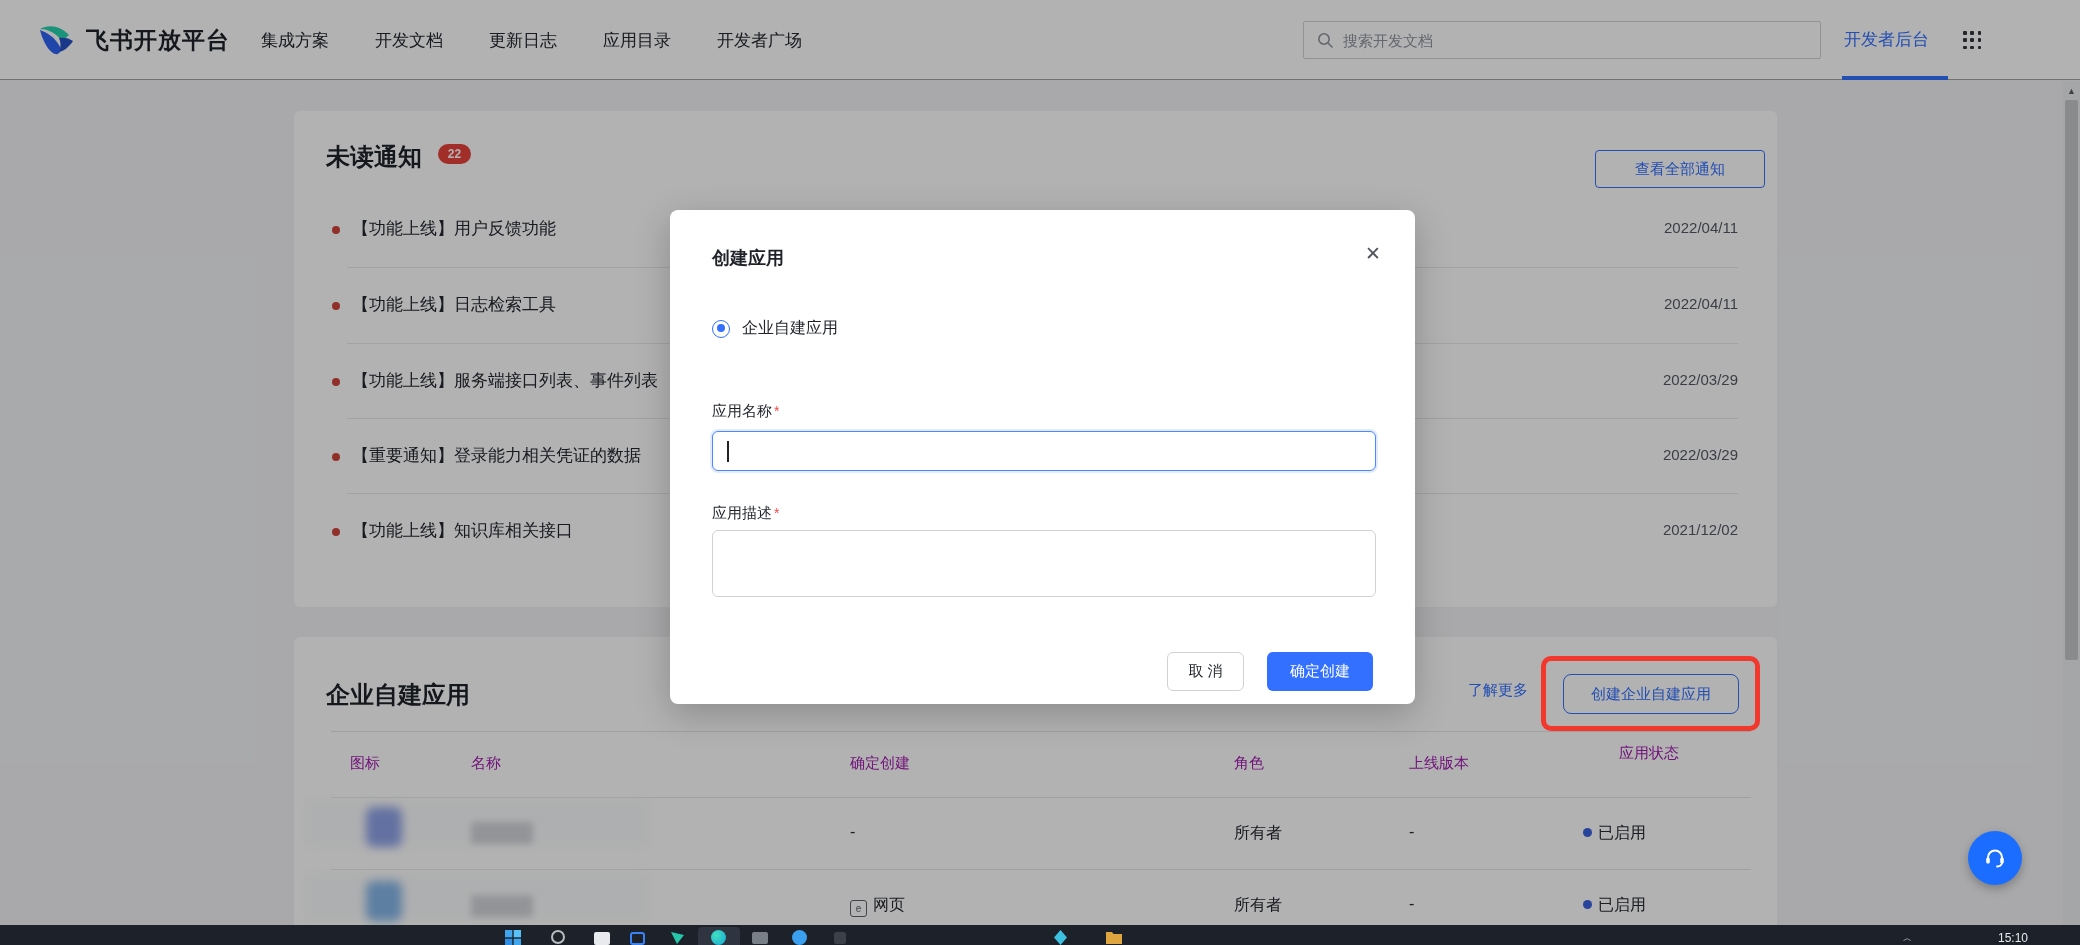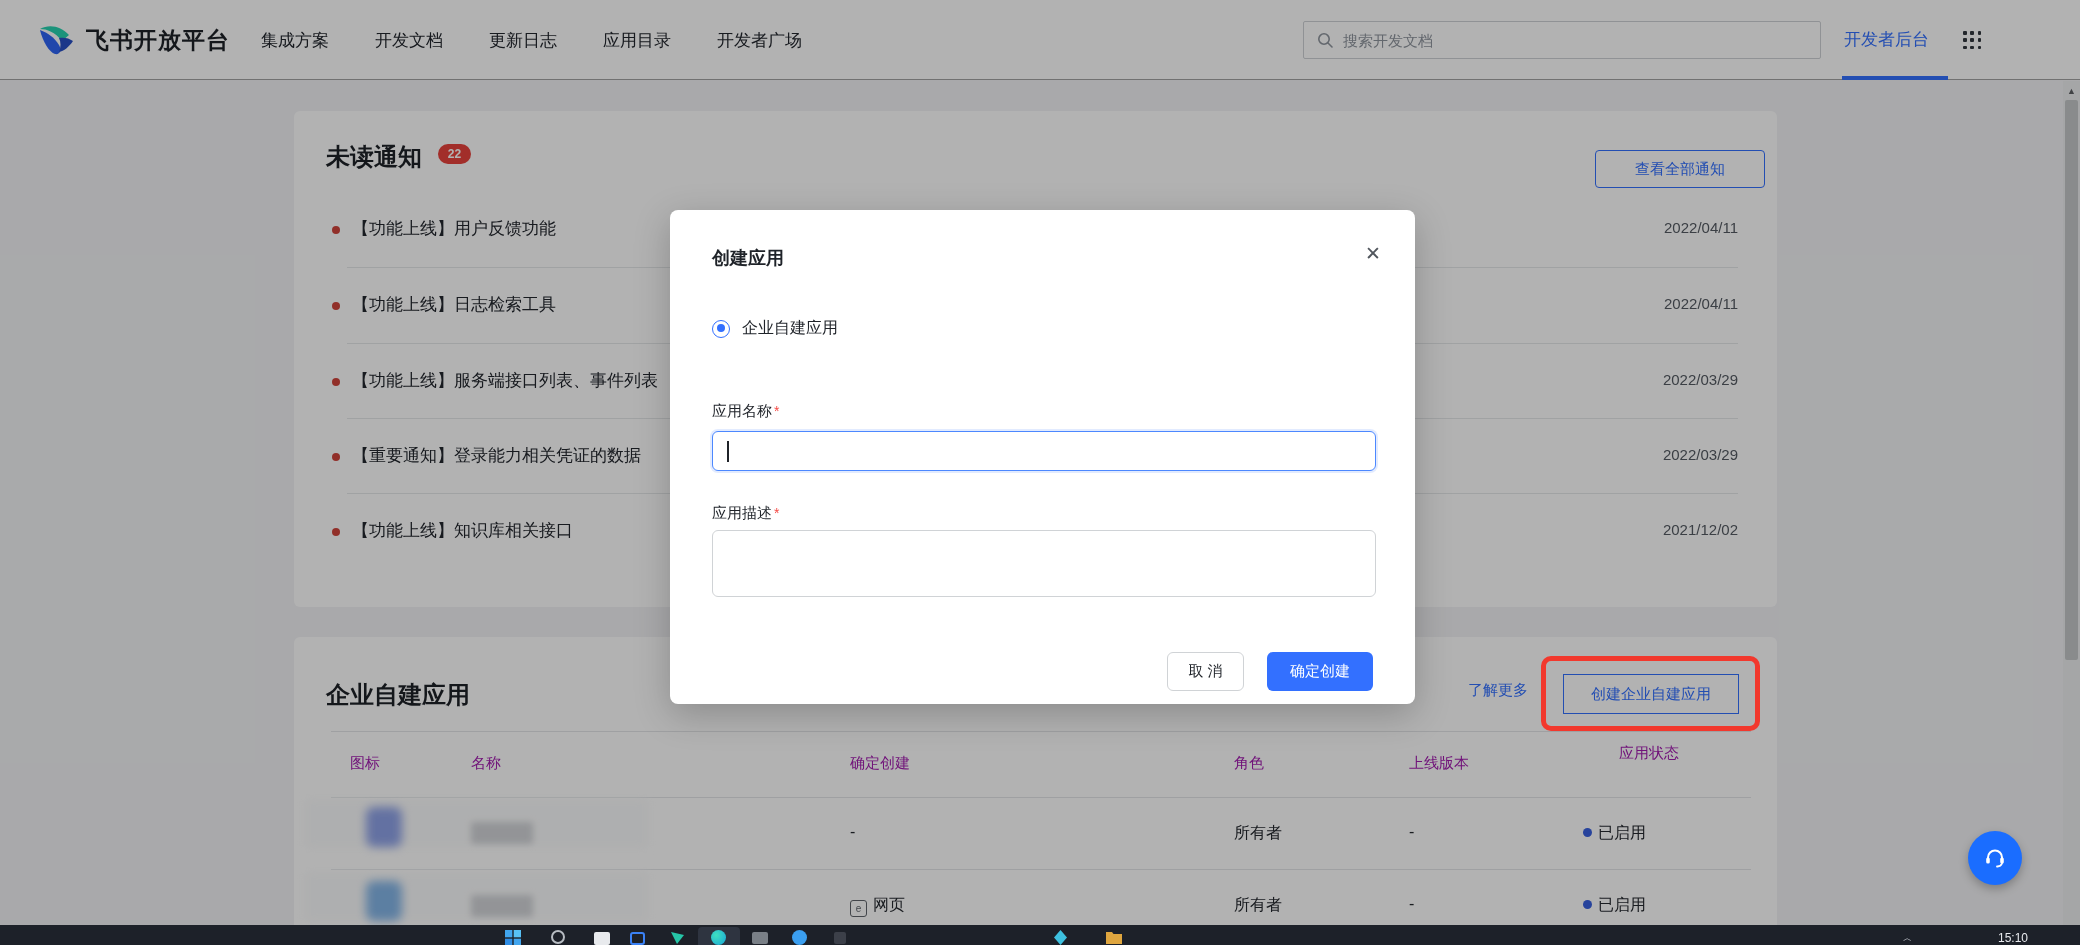--- a/index.html
+++ b/index.html
@@ -30,21 +30,21 @@
   .card-title { position:absolute; font-size:24px; font-weight:700; color:#1e2228; }
   .notif-badge { position:absolute; left:144px; top:33px; min-width:33px; height:20px; padding:0 8px; background:#e8433d; color:#fff; font-size:12px; font-weight:700; border-radius:10px; display:flex; align-items:center; justify-content:center; }
   .view-all-btn { position:absolute; left:1301px; top:39px; width:170px; height:38px; border:1px solid #3370ff; border-radius:4px; color:#3370ff; font-size:15px; display:flex; align-items:center; justify-content:center; background:#fff; cursor:pointer; }
   .notif-item { position:absolute; left:0; width:100%; height:75px; cursor:pointer; }
   .notif-dot { position:absolute; left:38px; top:34px; width:8px; height:8px; border-radius:50%; background:#d0443c; }
   .notif-text { position:absolute; left:58px; top:25px; font-size:17px; color:#23272e; white-space:nowrap; }
   .notif-date { position:absolute; right:39px; top:27px; font-size:15px; color:#555b63; }
   .notif-sep { position:absolute; left:53px; right:39px; height:1px; background:#e6e8ea; }
   
   .learn-more { position:absolute; left:1174px; top:44px; font-size:15px; color:#3370ff; cursor:pointer; }
-  .create-btn { position:absolute; left:1269px; top:37px; width:176px; height:40px; border:1.5px solid #3370ff; border-radius:0; color:#3370ff; font-size:15px; display:flex; align-items:center; justify-content:center; background:#fff; cursor:pointer; }
+  .create-btn { position:absolute; left:1269px; top:37px; width:176px; height:40px; border:1.5px solid #3370ff; border-radius:8px; color:#3370ff; font-size:15px; display:flex; align-items:center; justify-content:center; background:#fff; cursor:pointer; }
   .apps-sep { position:absolute; left:37px; right:26px; height:1px; background:#e4e6e9; }
   .th { position:absolute; font-size:15px; color:#a21caf; white-space:nowrap; }
   .td { position:absolute; font-size:16px; color:#262a30; white-space:nowrap; }
   .app-row { position:absolute; left:0; width:100%; height:72px; cursor:pointer; }
   .blur-band { position:absolute; background:#fafbfc; filter:blur(4px); border-radius:4px; }
   .blur-icon { position:absolute; width:36px; height:40px; border-radius:8px; filter:blur(5px); }
   .blur-name { position:absolute; width:62px; height:22px; background:#d3d5d9; filter:blur(3px); border-radius:3px; }
   .status-dot { position:absolute; width:9px; height:9px; border-radius:50%; background:#3860e0; }
   .web-ico { display:inline-flex; width:17px; height:17px; border:1.5px solid #5f646b; border-radius:3px; align-items:center; justify-content:center; font-size:10px; color:#5f646b; margin-right:6px; vertical-align:-2px; }
   

